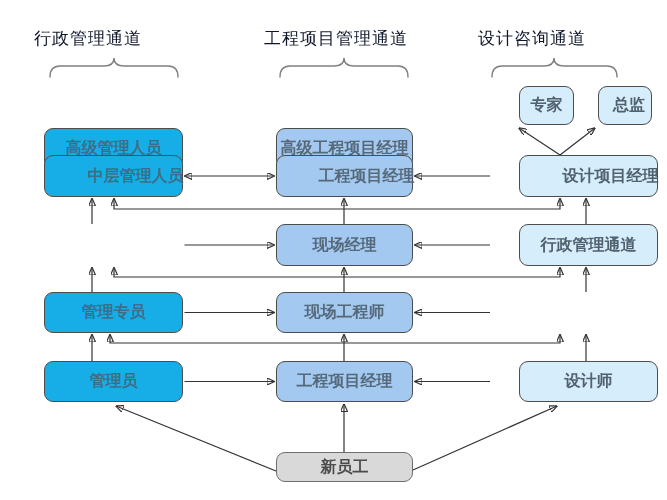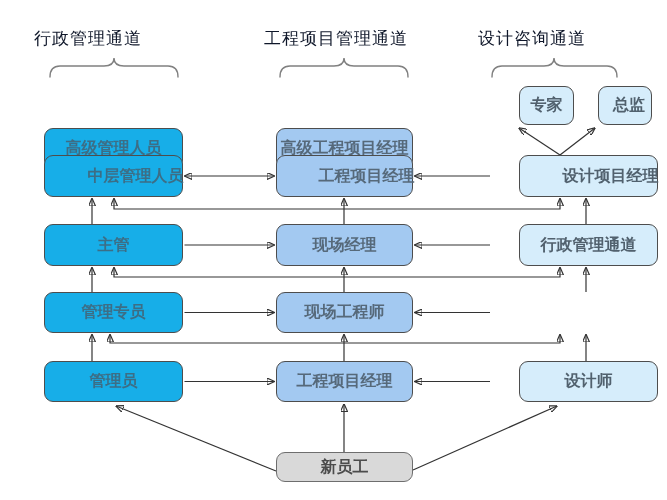--- a/index.html
+++ b/index.html
@@ -91,21 +91,20 @@
       <path d="M413,470 L557,406" marker-end="url(#ah)"></path>
     </g>
   </svg>
 
   <div class="hdr hdr-admin">行政管理通道</div>
   <div class="hdr hdr-project">工程项目管理通道</div>
   <div class="hdr hdr-design">设计咨询通道</div>
 
   <div class="node f-admin col-l r1">高级管理人员</div>
   <div class="node f-admin col-l r2">中层管理人员</div>
-  <div class="node f-admin col-l r3">主管</div>
   <div class="node f-admin col-l r4">管理专员</div>
   <div class="node f-admin col-l r5">管理员</div>
 
   <div class="node f-project col-m r1">高级工程项目经理</div>
   <div class="node f-project col-m r2">工程项目经理</div>
   <div class="node f-project col-m r3">现场经理</div>
   <div class="node f-project col-m r4">现场工程师</div>
   <div class="node f-project col-m r5">工程项目经理</div>
 
   <div class="node f-design n-expert">专家</div>

